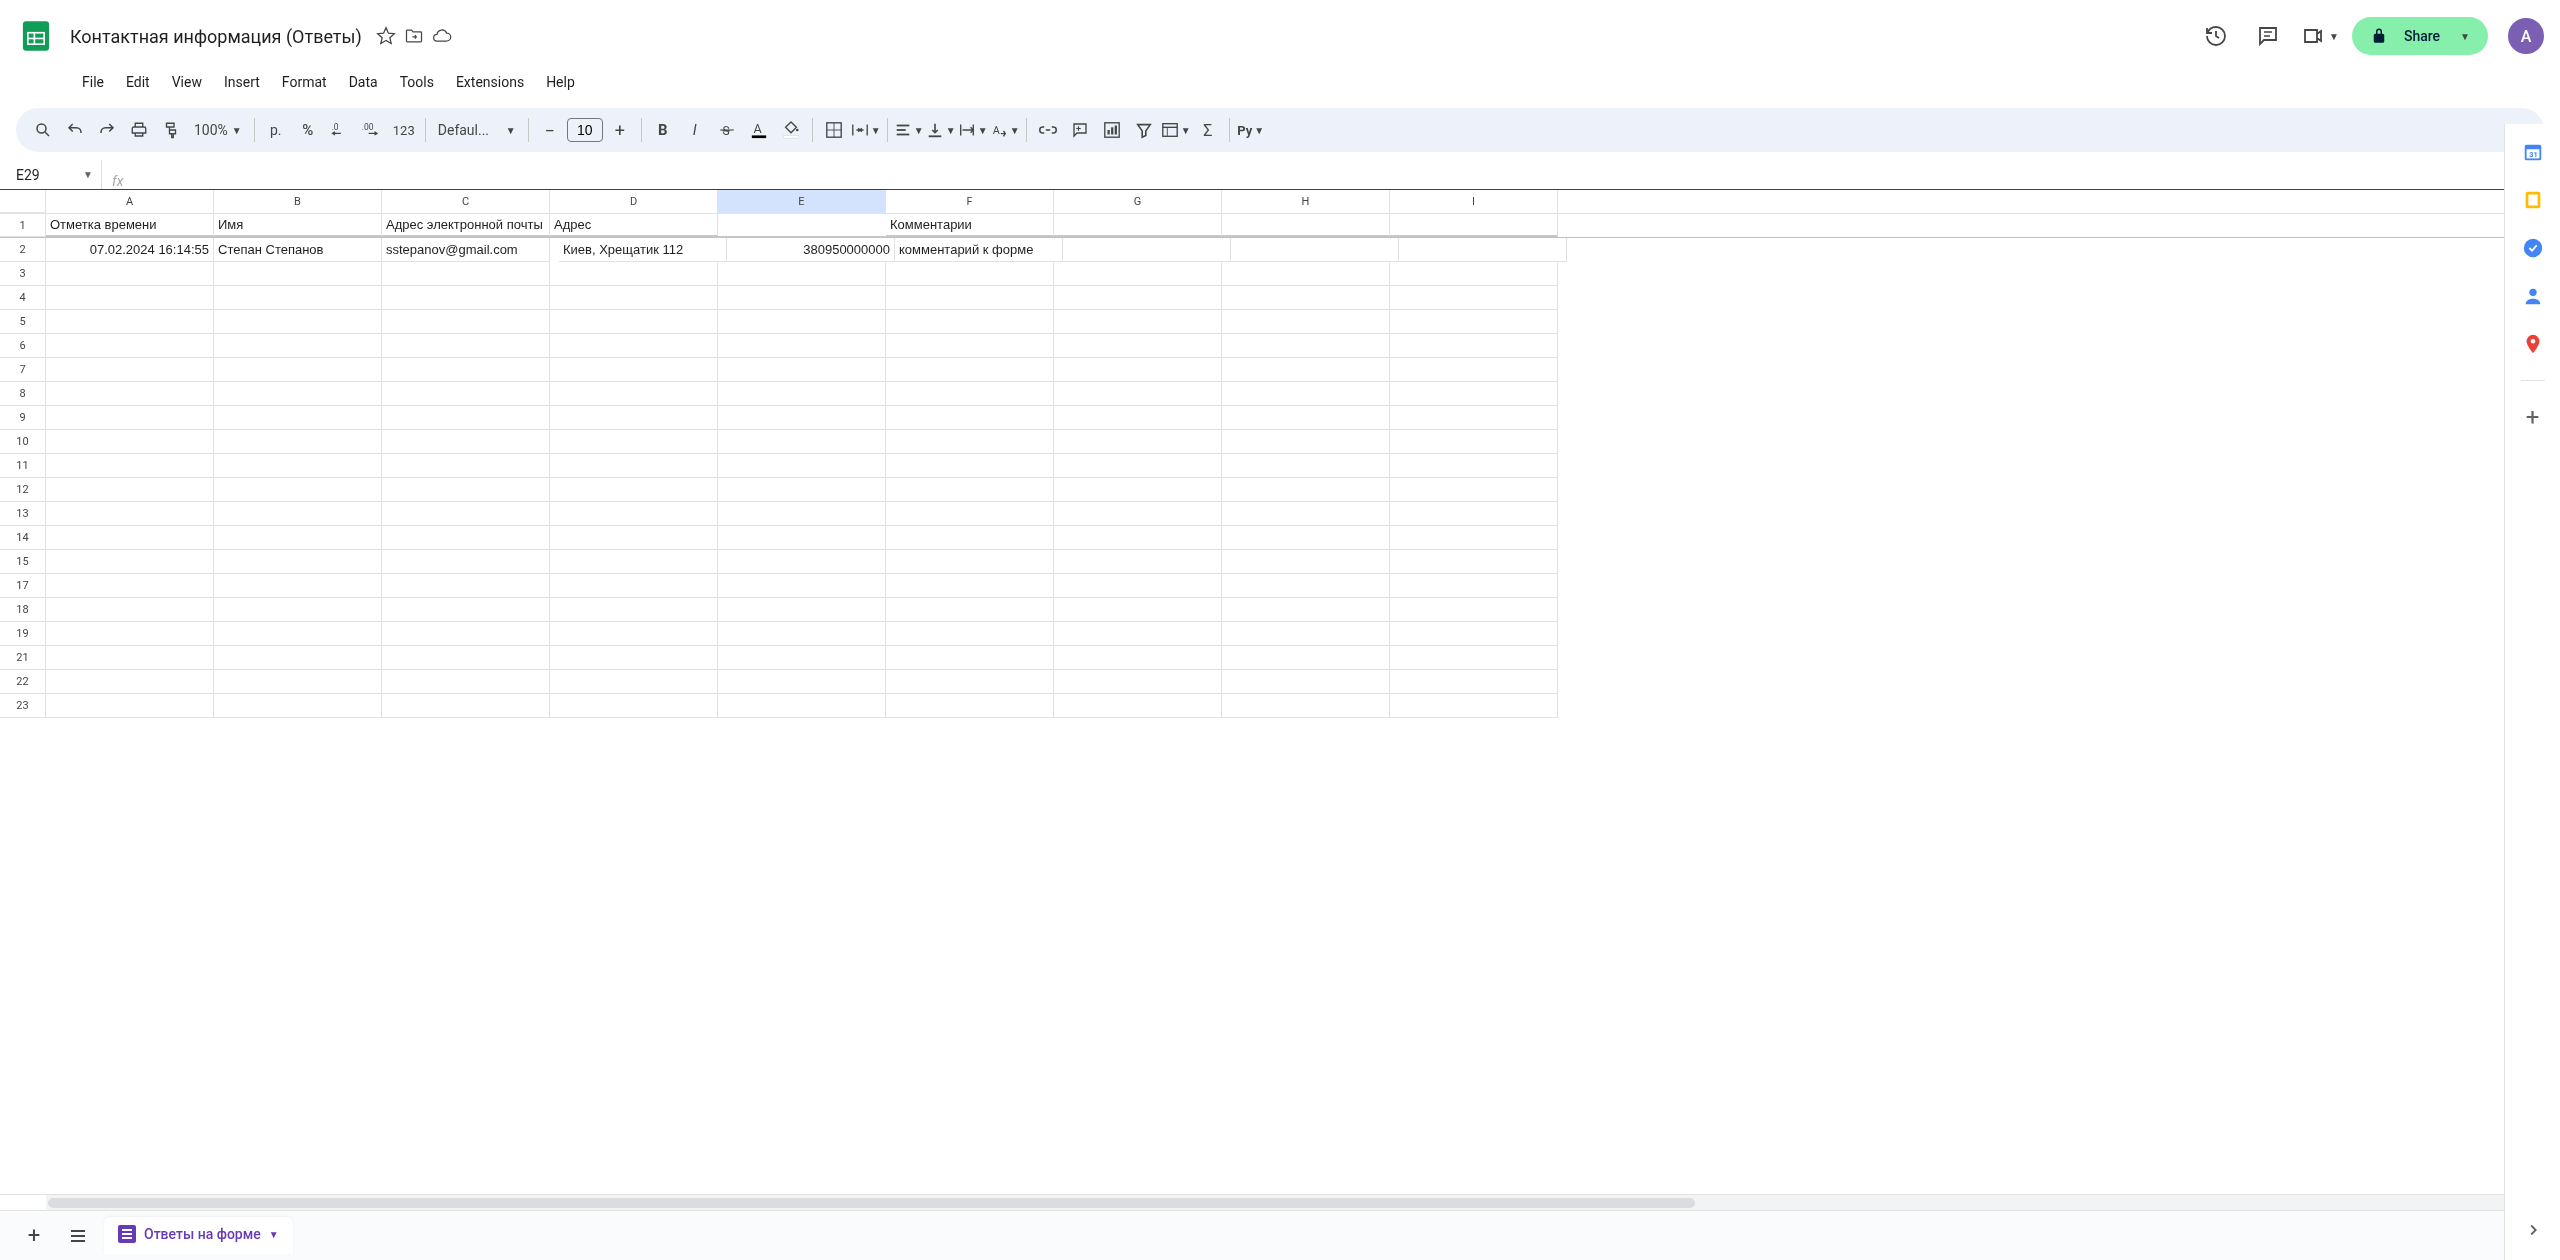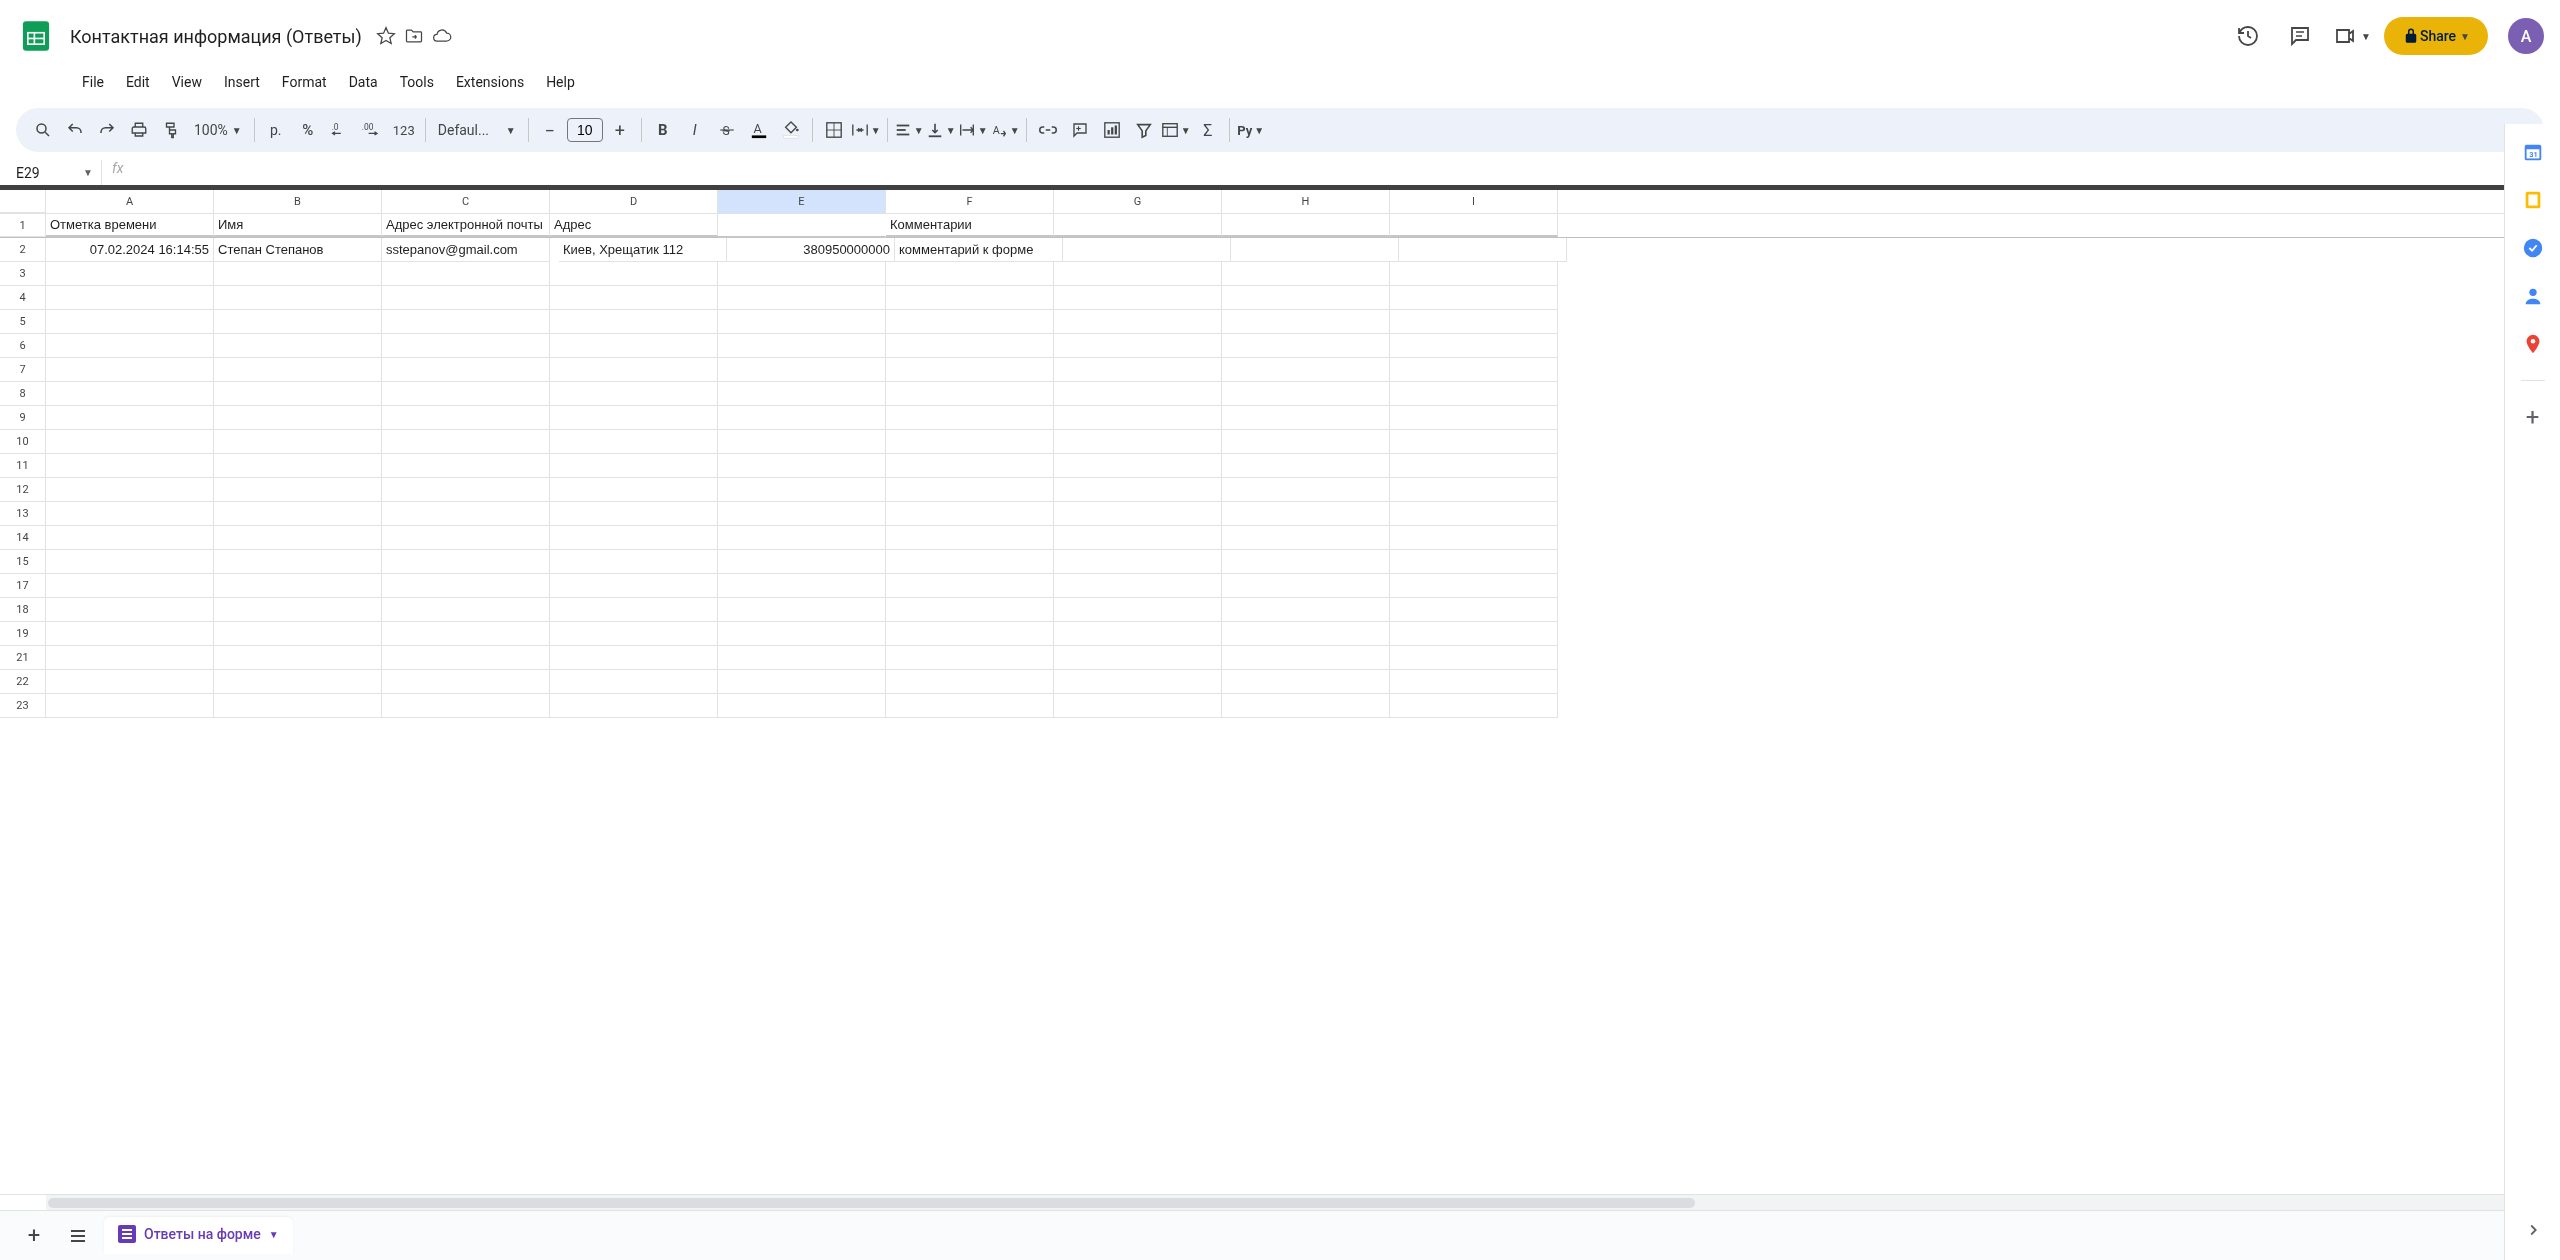--- a/index.html
+++ b/index.html
@@ -9,21 +9,21 @@
 .title-bar { display: flex; align-items: center; padding: 8px 16px 0 16px; height: 64px; }
 .app-logo { width: 40px; height: 40px; display: flex; align-items: center; justify-content: center; margin-right: 8px; }
 .app-logo svg { width: 36px; height: 36px; }
 .title-area { flex: 1; }
 .doc-title-row { display: flex; align-items: center; gap: 8px; }
 .doc-title { font-size: 18px; color: #1f1f1f; padding: 2px 6px; border-radius: 4px; }
 .title-icon { width: 20px; height: 20px; color: #444746; cursor: pointer; display: flex; align-items: center; justify-content: center; }
 .title-right { display: flex; align-items: center; gap: 12px; }
 .header-icon-btn { width: 40px; height: 40px; border-radius: 50%; display: flex; align-items: center; justify-content: center; cursor: pointer; color: #444746; }
 .meet-btn { display: flex; align-items: center; gap: 4px; }
-.share-btn { display: flex; align-items: center; gap: 0; background: #eab308; border-radius: 40px; padding: 10px 18px; cursor: pointer; font-size: 14px; font-weight: 500; color: #001d35; }
+.share-btn { display: flex; align-items: center; gap: 16px; background: #86efac; border-radius: 40px; padding: 10px 18px; cursor: pointer; font-size: 14px; font-weight: 500; color: #001d35; }
 .share-btn .lock-icon { width: 18px; height: 18px; }
 .share-caret { margin-left: 4px; }
 .avatar { width: 36px; height: 36px; border-radius: 50%; background: #7b5fb3; color: #fff; display: flex; align-items: center; justify-content: center; font-size: 16px; font-weight: 500; margin-left: 8px; }
 
 
 .menu-bar { display: flex; align-items: center; padding: 0 16px 0 72px; height: 36px; gap: 2px; }
 .menu-item { padding: 4px 10px; font-size: 14px; color: #1f1f1f; cursor: pointer; border-radius: 4px; }
 
 
 .toolbar-wrap { padding: 8px 16px 8px 16px; }
@@ -32,21 +32,21 @@
 .tb-sep { width: 1px; height: 24px; background: #c7c7c7; margin: 0 4px; }
 .tb-text { font-size: 14px; color: #444746; padding: 0 6px; display: flex; align-items: center; gap: 4px; cursor: pointer; }
 .tb-dropdown-caret { font-size: 10px; color: #444746; }
 .font-select { min-width: 90px; font-size: 14px; color: #444746; padding: 0 6px; cursor: pointer; display: flex; align-items: center; justify-content: space-between; overflow: hidden; }
 .font-select span:first-child { overflow: hidden; text-overflow: ellipsis; white-space: nowrap; }
 .font-size-box { display: flex; align-items: center; gap: 2px; }
 .font-size-input { width: 36px; height: 24px; border: 1px solid #747775; border-radius: 4px; text-align: center; font-size: 14px; background: transparent; }
 .tb-collapse { margin-left: auto; }
 
 
-.formula-bar { display: flex; align-items: flex-start; height: 30px; border-bottom: 5px solid #404040; padding: 0 8px; }
+.formula-bar { display: flex; align-items: flex-end; height: 30px; border-bottom: 1px solid #404040; padding: 0 8px; }
 .name-box { width: 94px; display: flex; align-items: center; justify-content: space-between; padding: 0 8px; font-size: 14px; color: #1f1f1f; border-right: 1px solid #e1e3e1; height: 100%; }
 .name-box-caret { font-size: 10px; color: #606368; }
 .fx-icon { padding: 0 10px; color: #a8a8a8; font-style: italic; font-size: 14px; }
 .formula-input { flex: 1; border: none; outline: none; font-size: 14px; padding: 0 4px; }
 
 
 .main-area { display: flex; height: calc(100% - 64px - 36px - 60px - 30px - 50px); }
 .grid-container { flex: 1; overflow: hidden; position: relative; display: flex; flex-direction: column; }
 
 

